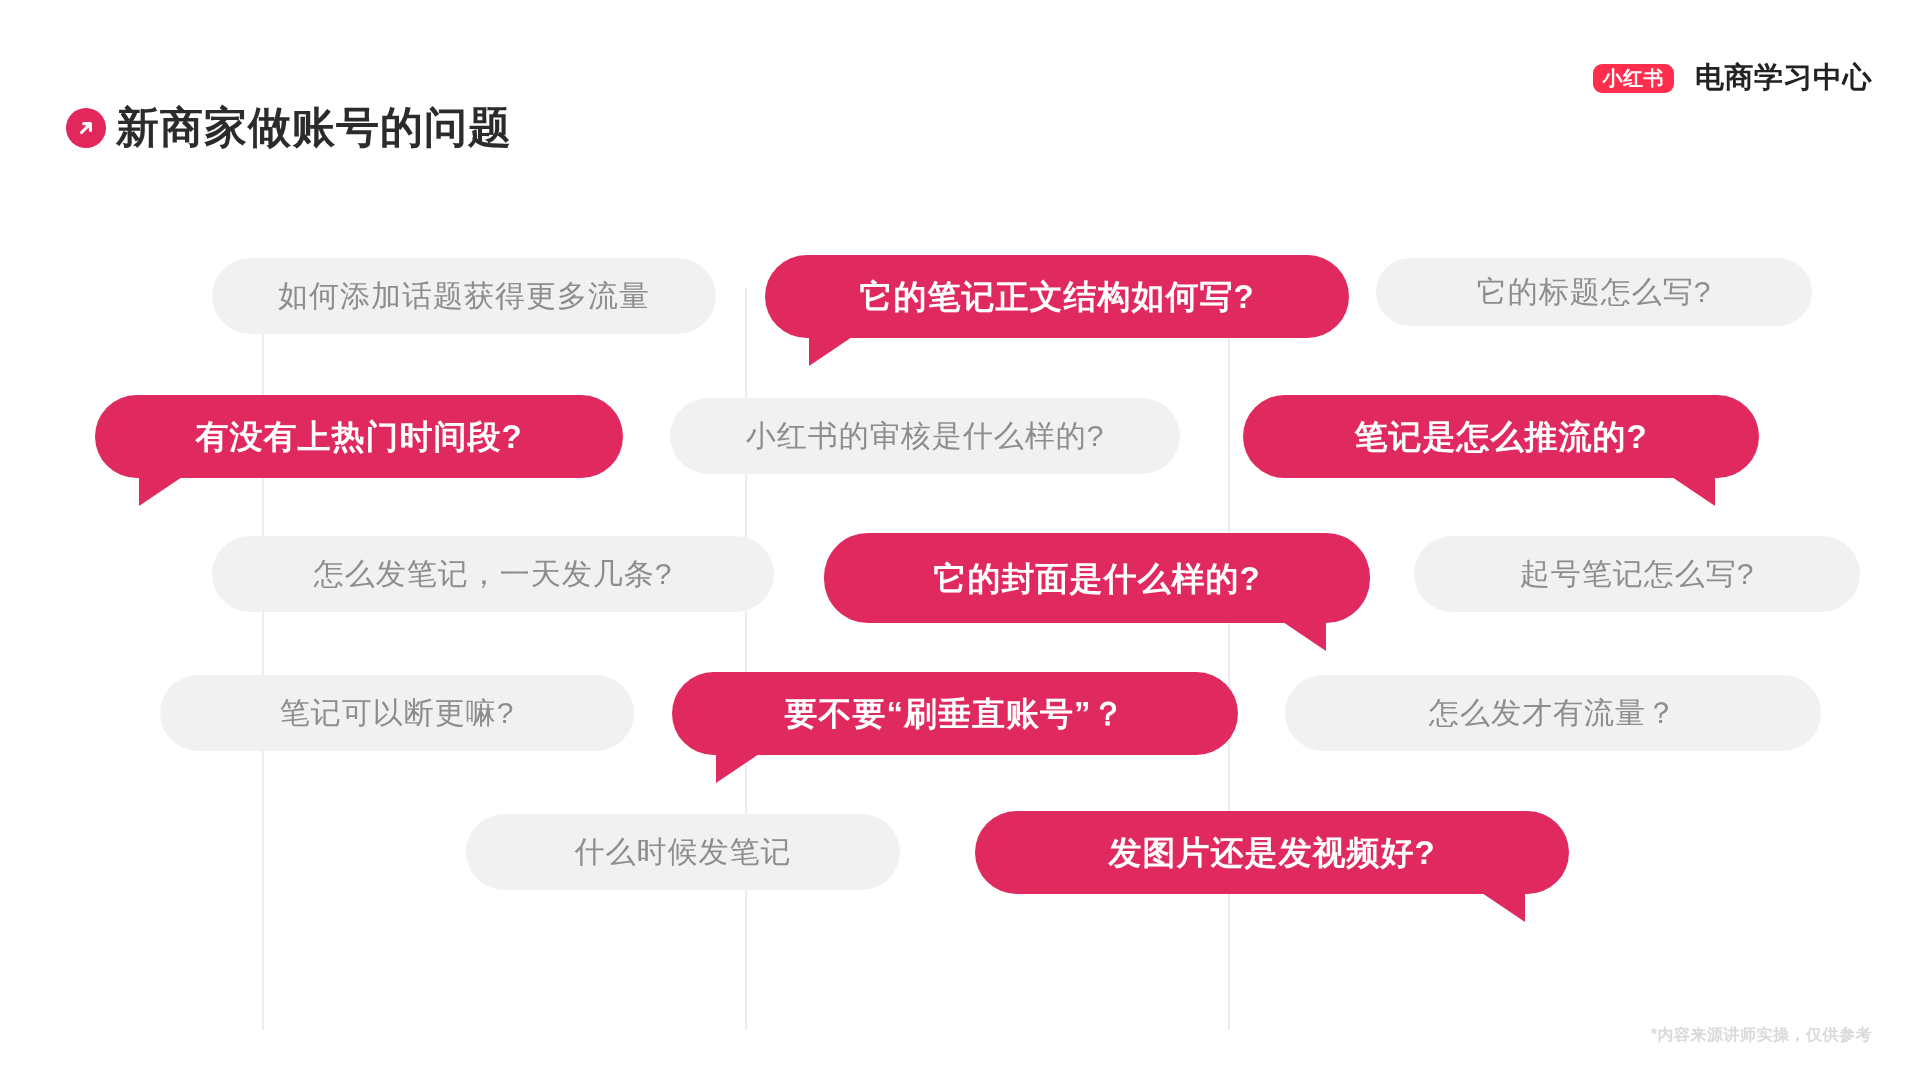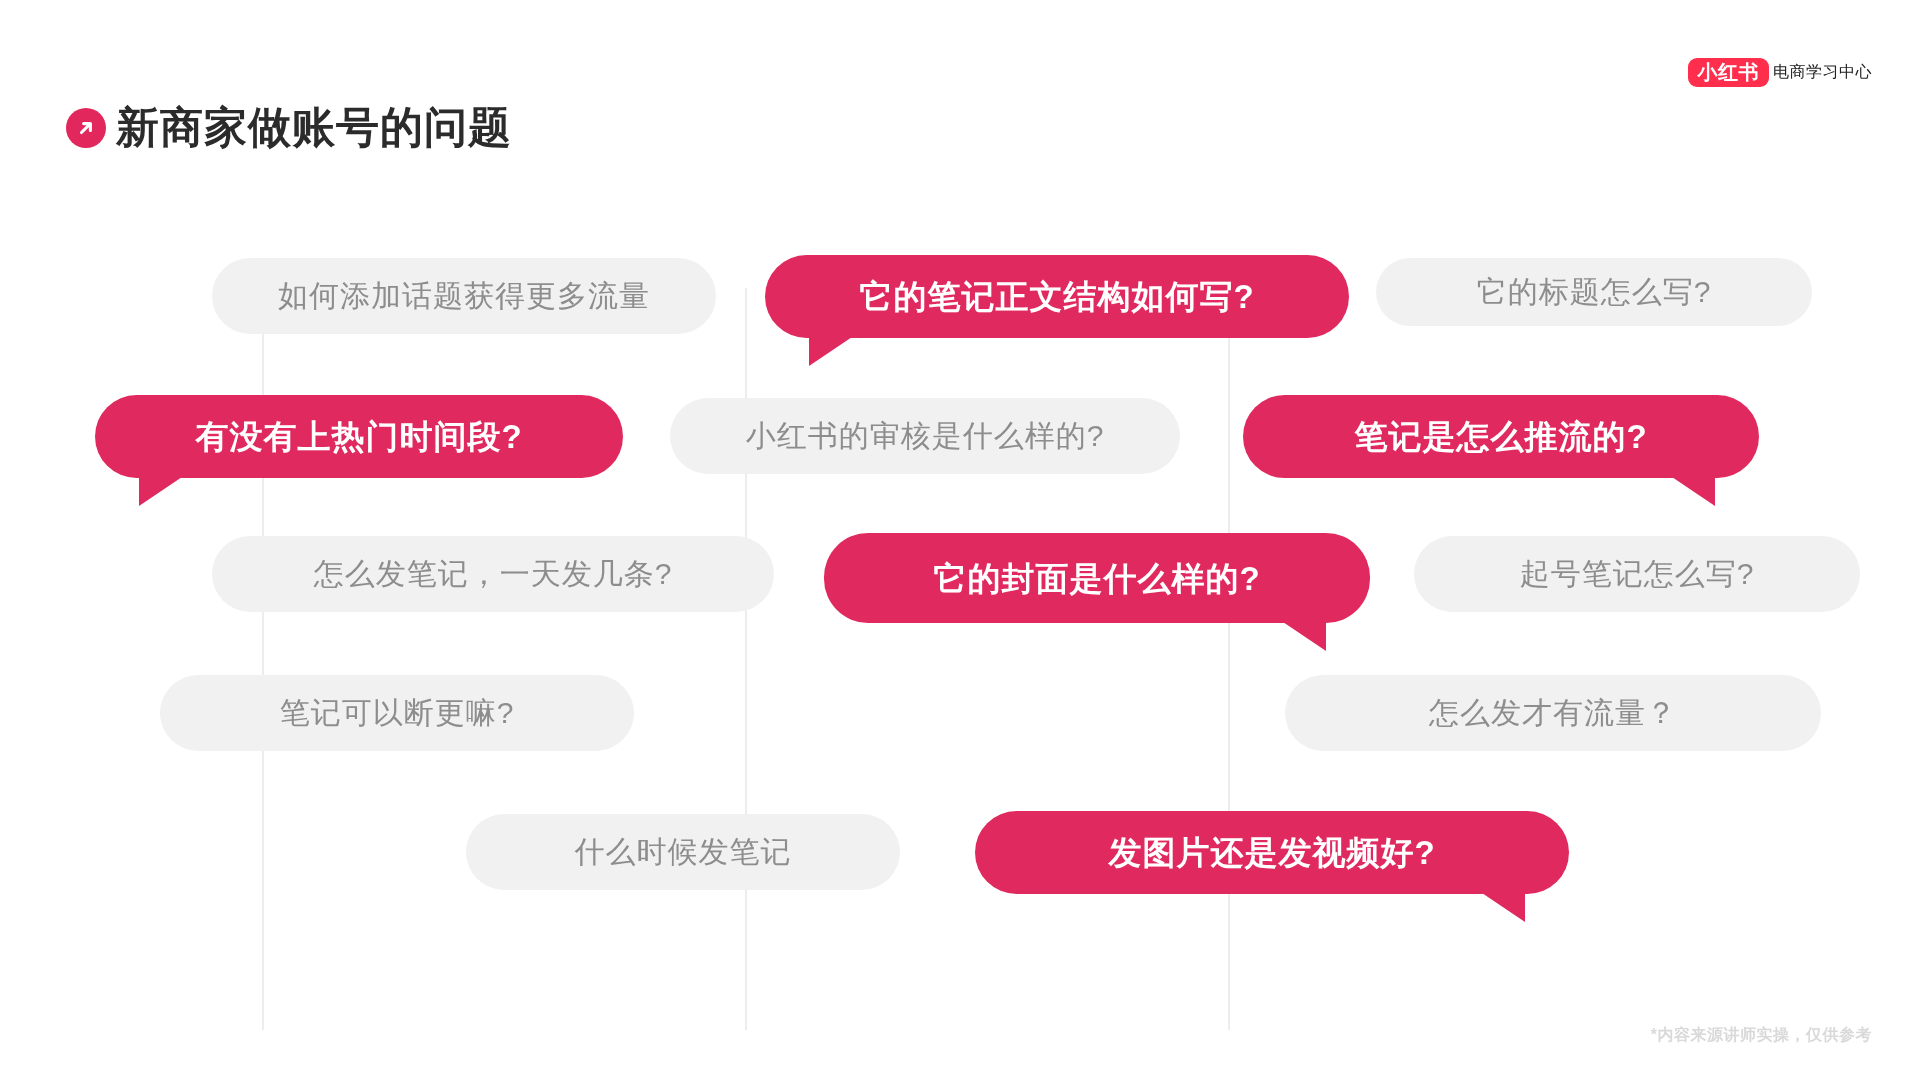--- a/index.html
+++ b/index.html
@@ -55,38 +55,38 @@
     white-space: nowrap;
   }
 
   
   .brand {
     position: absolute;
     right: 48px;
     top: 58px;
     display: flex;
     align-items: center;
-    gap: 4px;
+    gap: 21px;
   }
 
   .brand-pill {
     background: #FF2E4D;
     color: #ffffff;
     border-radius: 9px;
     padding: 4px 10px 5px 10px;
     font-size: 20px;
     font-weight: bold;
     line-height: 1;
     letter-spacing: 0.5px;
     white-space: nowrap;
   }
 
   .brand-name {
-    font-size: 16px;
-    font-weight: normal;
+    font-size: 29px;
+    font-weight: bold;
     color: #222222;
     letter-spacing: 0.5px;
     white-space: nowrap;
   }
 
   
   .guides {
     position: absolute;
     top: 0; left: 0;
     width: 1920px;
@@ -221,20 +221,24 @@
     <div class="bubble pink" style="left: 824px; top: 533px; width: 546px; height: 90px;">
       <span>它的封面是什么样的?</span>
       <span class="tail tail-right"></span>
     </div>
     <div class="bubble gray" style="left: 1414px; top: 536px; width: 446px; height: 76px;">
       <span>起号笔记怎么写?</span>
     </div>
     <div class="bubble gray" style="left: 160px; top: 675px; width: 474px; height: 76px;">
       <span>笔记可以断更嘛?</span>
     </div>
+    <div class="bubble pink" style="left: 672px; top: 672px; width: 566px; height: 83px;">
+      <span>要不要“刷垂直账号”？</span>
+      <span class="tail tail-left"></span>
+    </div>
     <div class="bubble gray" style="left: 1285px; top: 675px; width: 536px; height: 76px;">
       <span>怎么发才有流量？</span>
     </div>
     <div class="bubble gray" style="left: 466px; top: 814px; width: 434px; height: 76px;">
       <span>什么时候发笔记</span>
     </div>
     <div class="bubble pink" style="left: 975px; top: 811px; width: 594px; height: 83px;">
       <span>发图片还是发视频好?</span>
       <span class="tail tail-right"></span>
     </div>

